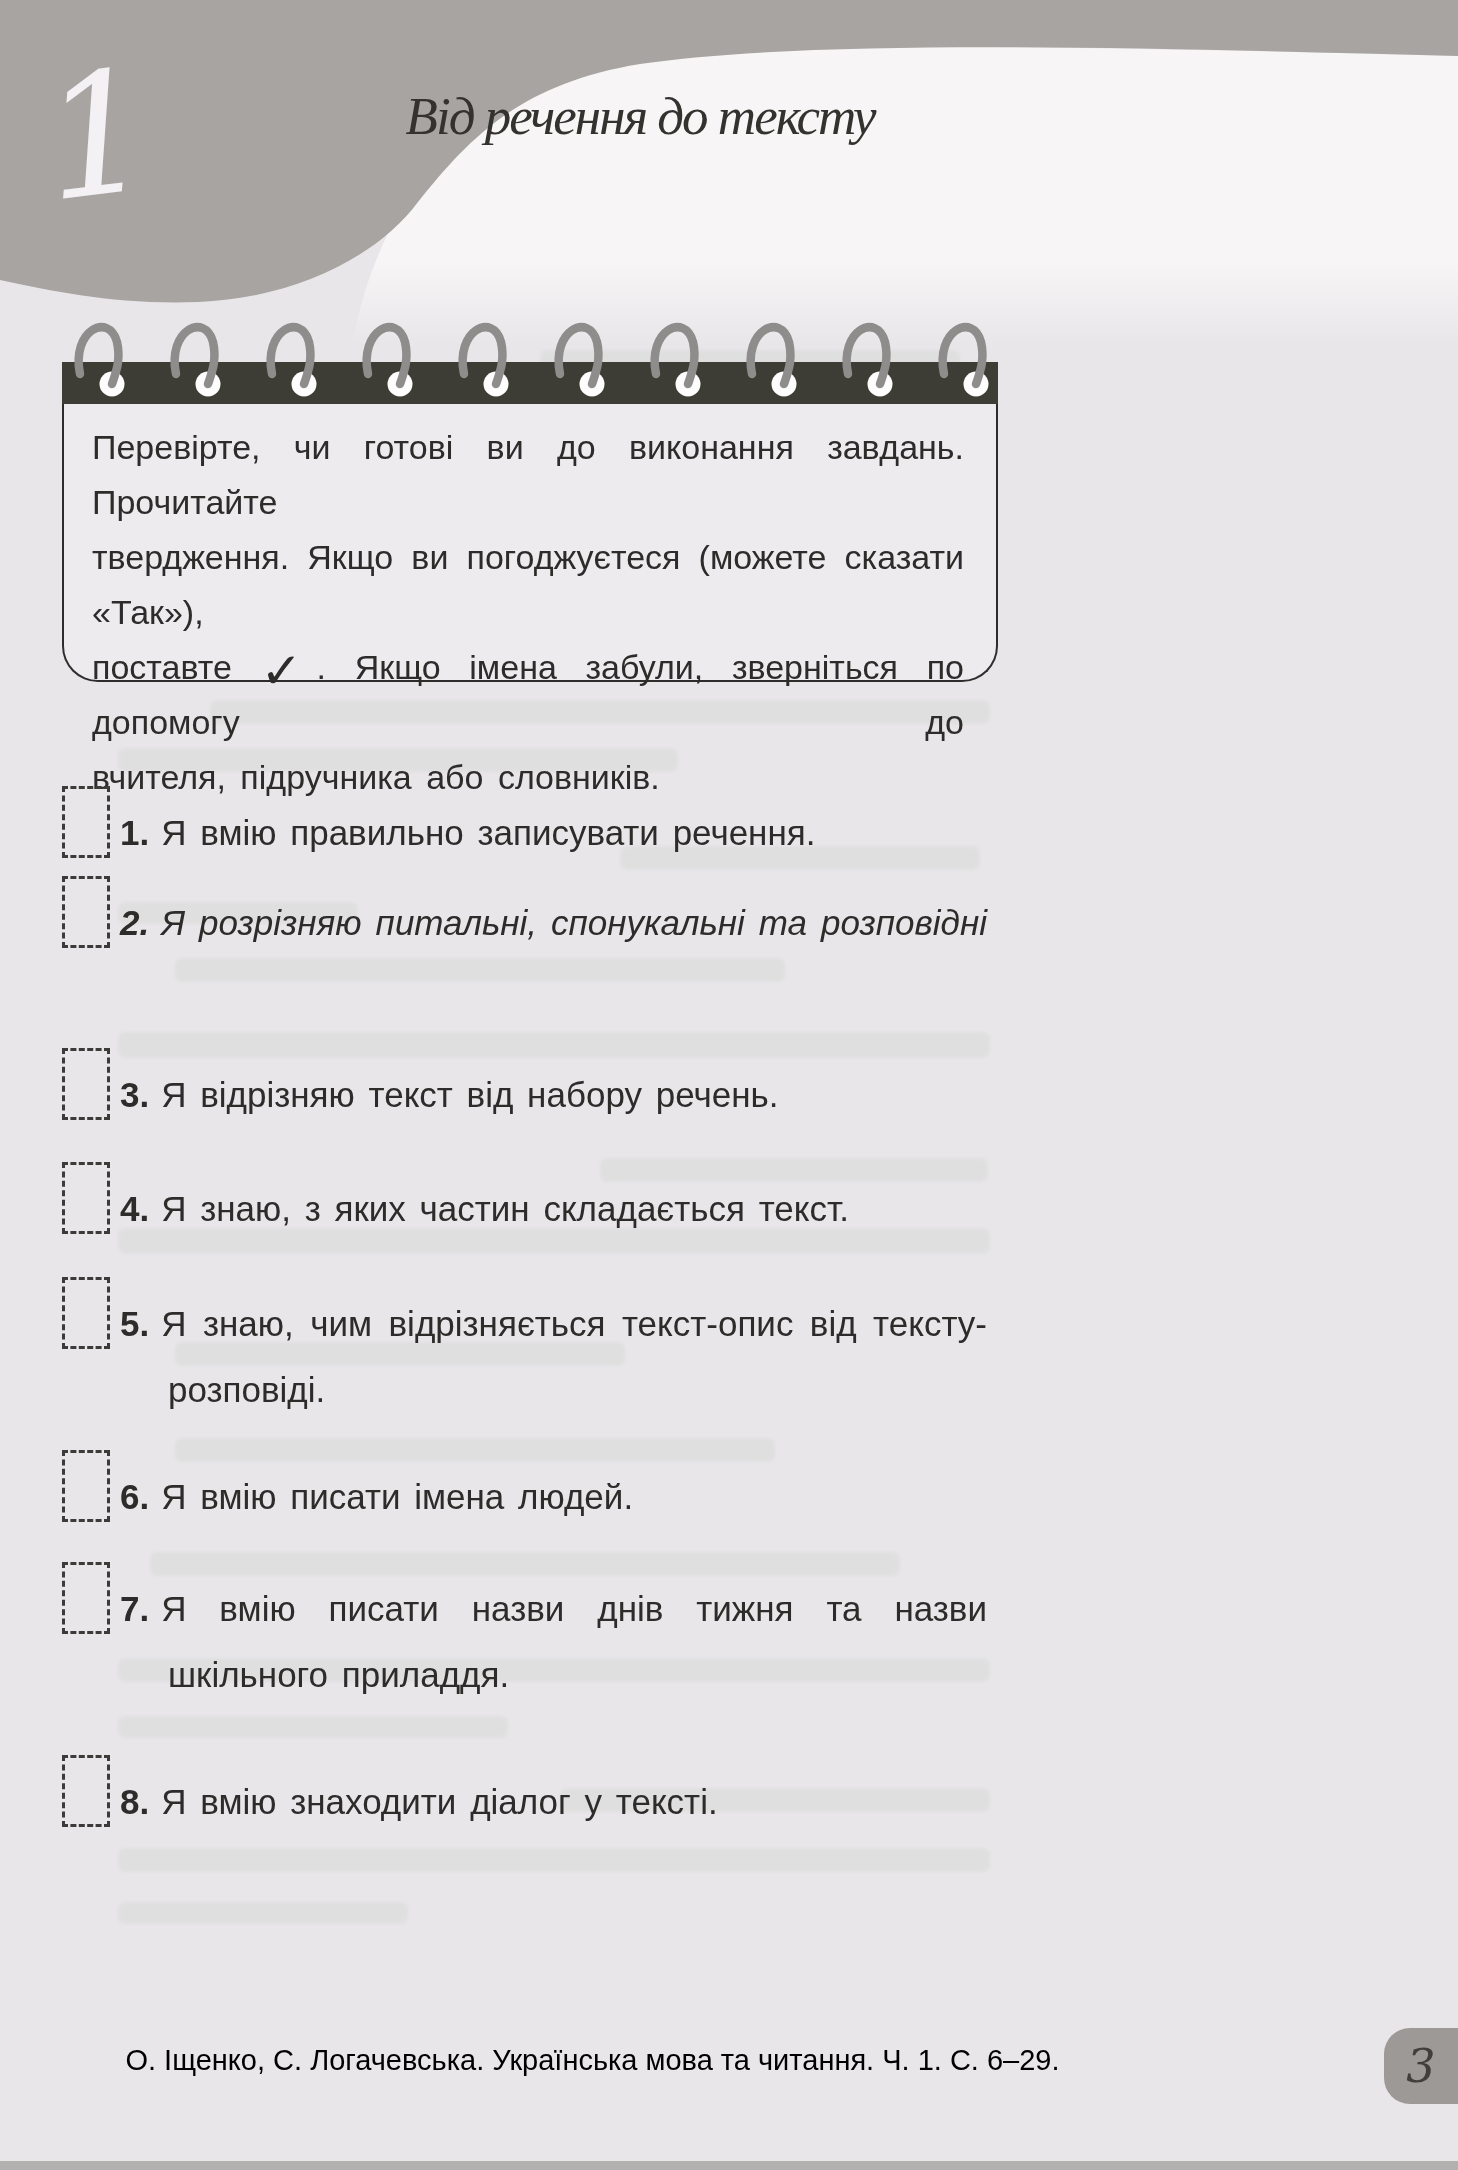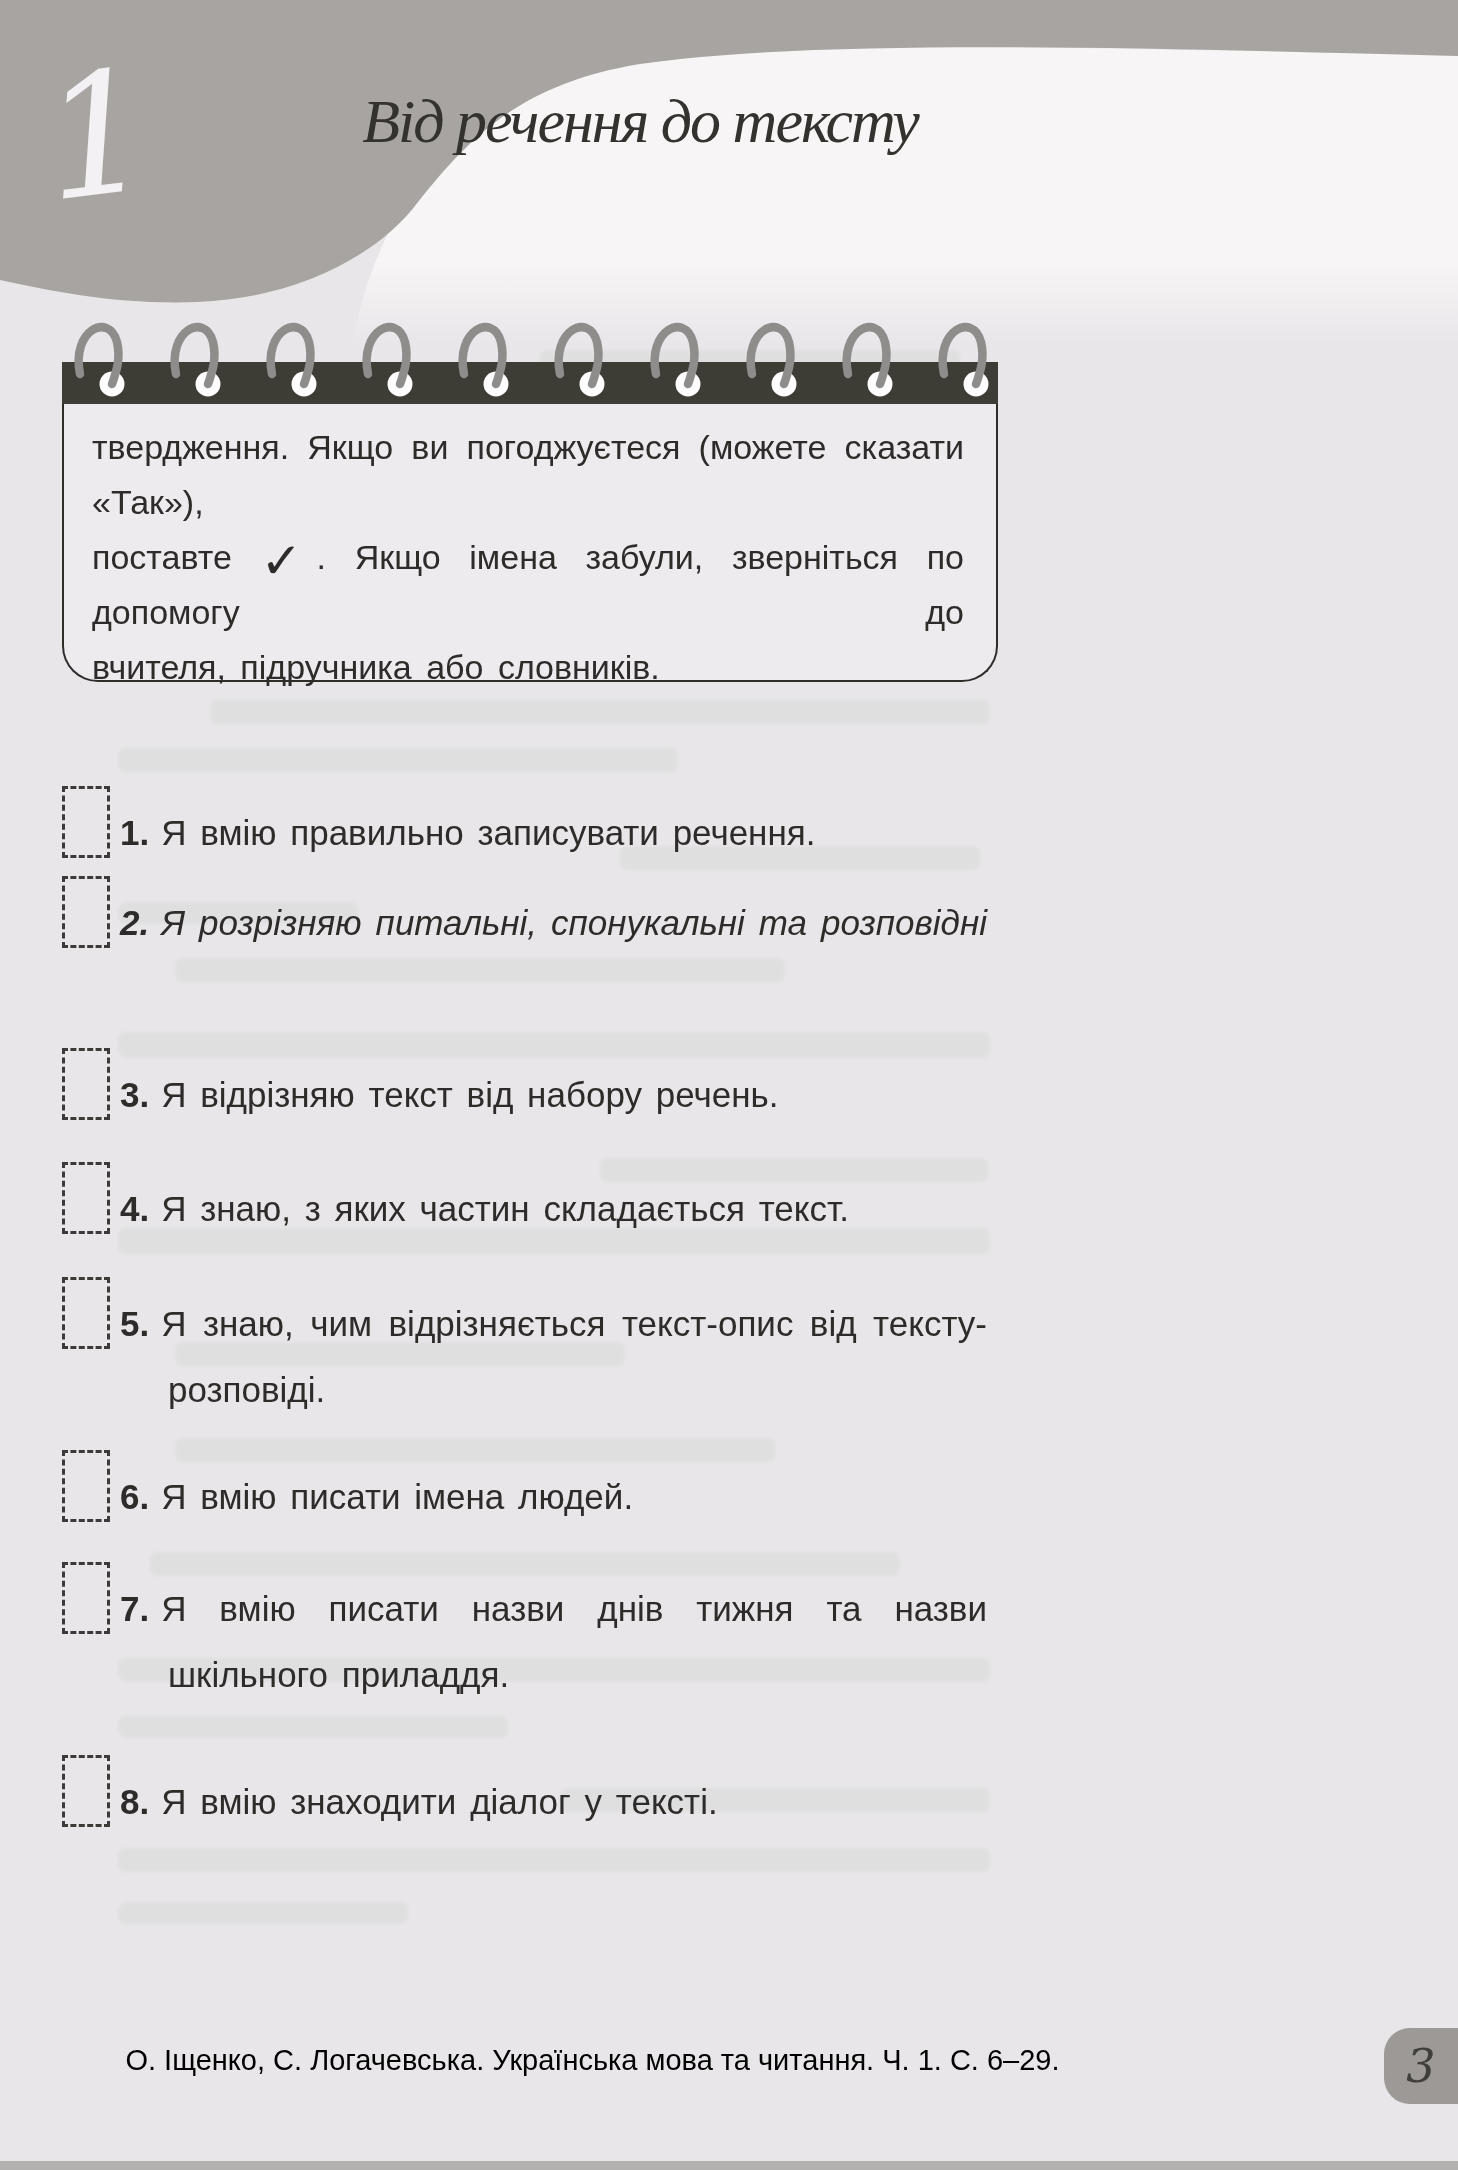--- a/index.html
+++ b/index.html
@@ -7,21 +7,21 @@
        background:#e8e6e8;font-family:"Liberation Sans",sans-serif;}
   .page{position:absolute;inset:0;}
 
   
   .header-svg{position:absolute;left:0;top:0;z-index:1;}
   .chapter-num{position:absolute;left:44px;top:52px;z-index:3;
     font-family:"DejaVu Serif",serif;font-style:italic;font-size:168px;line-height:1;
     color:#f3f1f3;transform:rotate(-7deg);}
   .title{position:absolute;left:300px;top:86px;width:680px;z-index:3;margin:0;
     font-family:"Liberation Serif","DejaVu Serif",serif;font-style:italic;font-weight:500;
-    font-size:62px;letter-spacing:-2px;white-space:nowrap;text-align:center;
+    font-size:53px;letter-spacing:-2px;white-space:nowrap;text-align:center;
     color:#33322f;}
 
   
   .ghosts div{position:absolute;background:#7f8f80;opacity:.07;border-radius:8px;filter:blur(1.5px);}
 
   
   .note-box{position:absolute;left:62px;top:362px;width:932px;height:318px;z-index:2;
     background:#edebee;border:2px solid #2e2d2b;border-top:none;
     border-radius:4px 4px 36px 36px;}
   .note-bar{position:absolute;left:-2px;right:-2px;top:0;height:42px;background:#3e3d35;}
@@ -94,20 +94,21 @@
       <div style="left: 118px; top: 1658px; width: 872px; height: 24px;"></div>
       <div style="left: 118px; top: 1716px; width: 390px; height: 22px;"></div>
       <div style="left: 560px; top: 1788px; width: 430px; height: 24px;"></div>
       <div style="left: 118px; top: 1848px; width: 872px; height: 24px;"></div>
       <div style="left: 118px; top: 1902px; width: 290px; height: 22px;"></div>
     </div>
 
   <div class="note-box">
     <div class="note-bar"></div>
     <div class="note-text">
+        <div class="instr-line just"><span>Перевірте, чи готові ви до виконання завдань. Прочитайте</span></div>
         <div class="instr-line just"><span>твердження. Якщо ви погоджуєтеся (можете сказати «Так»),</span></div>
         <div class="instr-line just"><span>поставте </span><span class="check-glyph">✓</span><span>. Якщо імена забули, зверніться по допомогу до</span></div>
         <div class="instr-line"><span>вчителя, підручника або словників.</span></div>
       </div>
   </div>
   <svg class="spirals" width="932" height="100" viewBox="0 0 932 100">
       <circle cx="50" cy="72" r="12.5" fill="#fdfdfd"></circle>
       <path d="M 18 62 C 9 18, 47 0, 55 30 C 59 48, 54 60, 50 72" fill="none" stroke="#8f8d8b" stroke-width="8.5" stroke-linecap="round"></path>
       <circle cx="146" cy="72" r="12.5" fill="#fdfdfd"></circle>
       <path d="M 114 62 C 105 18, 143 0, 151 30 C 155 48, 150 60, 146 72" fill="none" stroke="#8f8d8b" stroke-width="8.5" stroke-linecap="round"></path>

